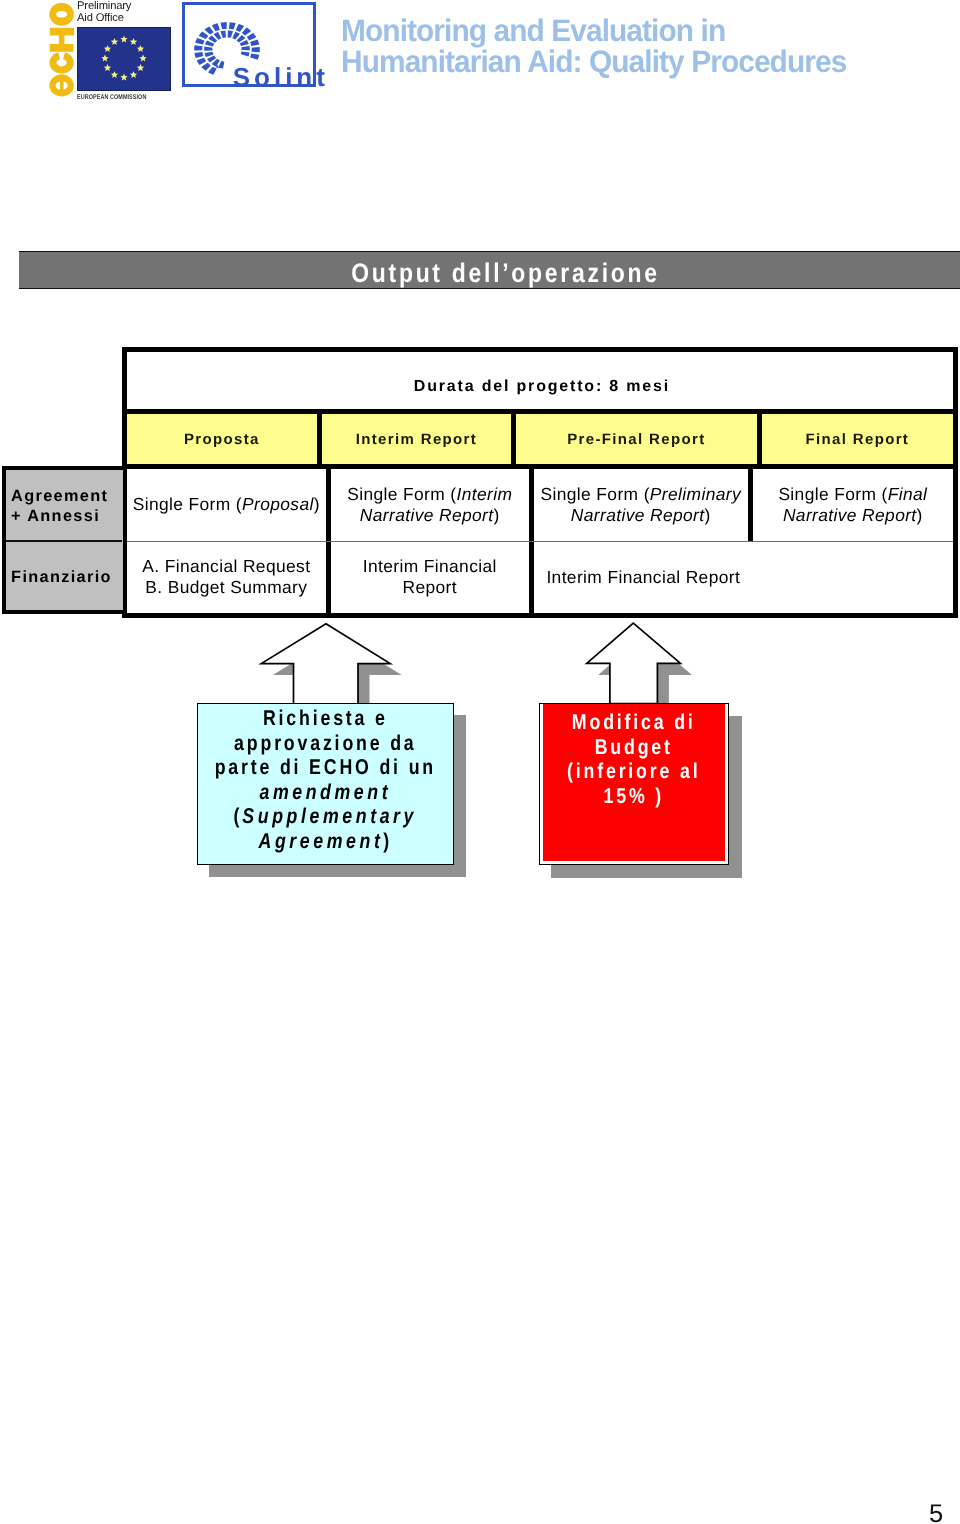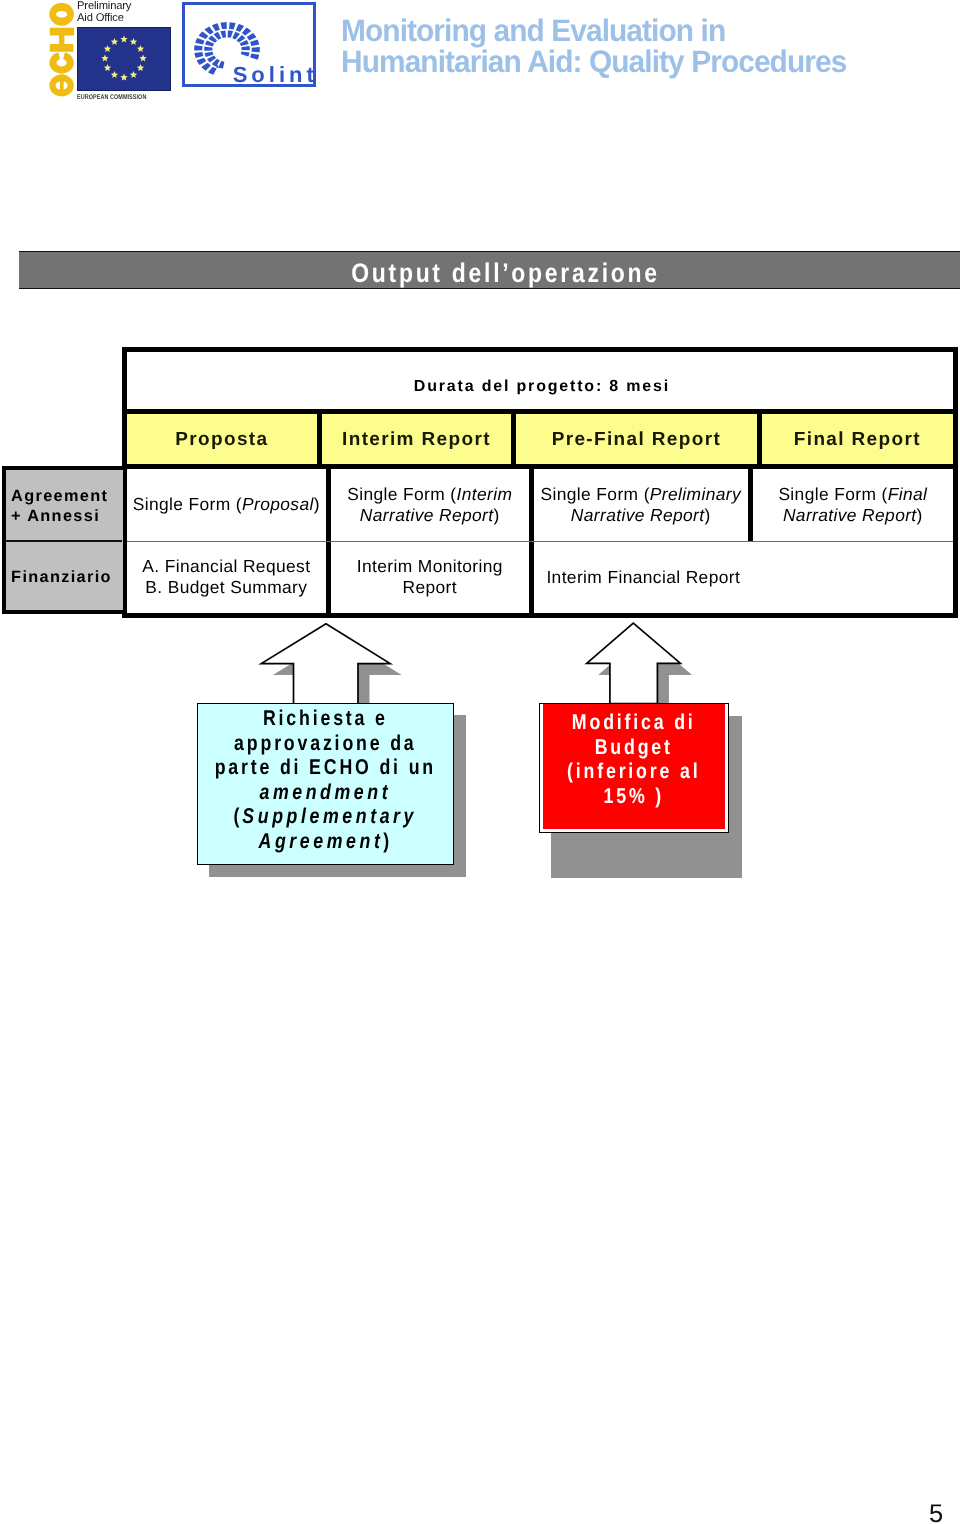--- a/index.html
+++ b/index.html
@@ -20,35 +20,35 @@
       font-family:"Liberation Sans",sans-serif;letter-spacing:-0.15px;}
   #eu-flag{position:absolute;left:33.4px;top:27px;width:94px;height:63.5px;
       background:#23338C;border:0.8px solid #11205E;box-sizing:border-box;}
   #eu-flag svg{display:block;width:100%;height:100%;}
   #echo-caption{position:absolute;left:33.4px;top:93.3px;font-size:6.2px;letter-spacing:0.08px;color:#3A3A3A;font-family:"Liberation Sans",sans-serif;transform:scale(0.88,1.1);transform-origin:left top;font-weight:700;white-space:nowrap;}
 
   
   #solint-logo{left:182px;top:2.3px;width:134px;height:84.3px;border:3.1px solid #2F55C8;box-sizing:border-box;background:#fff;}
   #solint-mark{position:absolute;left:-3.1px;top:-3.1px;width:134px;height:84.3px;}
   #solint-mark svg{display:block;width:134px;height:84.3px;overflow:visible;}
-  #solint-word{position:absolute;left:47.7px;top:58.7px;font-size:22px;font-weight:bold;letter-spacing:4.0px;color:#2F55C8;font-family:"Liberation Sans",sans-serif;line-height:1;}
+  #solint-word{position:absolute;left:47.7px;top:58.7px;font-size:26px;font-weight:bold;letter-spacing:4.0px;color:#2F55C8;font-family:"Liberation Sans",sans-serif;line-height:1;}
 
   
   #banner{left:19px;top:251px;width:951px;height:38px;background:#737373;border-top:1.6px solid #111;border-bottom:1.6px solid #111;box-sizing:border-box;display:flex;align-items:center;justify-content:center;padding-top:6px;padding-left:21px;}
   #banner span{color:#fff;font-weight:bold;font-size:27px;letter-spacing:3.2px;transform:scaleX(0.85);font-family:"Liberation Sans",sans-serif;}
 
   
   #matrix{left:121.7px;top:346.7px;width:836.5px;height:271.3px;}
   .tbl-outer{position:absolute;inset:0;border:5.2px solid #000;box-sizing:border-box;}
   .span-row{position:absolute;left:0;top:0;width:836.5px;height:73px;display:flex;align-items:center;justify-content:center;padding-top:8px;padding-left:4px;box-sizing:border-box;}
   .span-row span{font-weight:bold;font-size:16px;letter-spacing:1.82px;color:#000;font-family:"Liberation Sans",sans-serif;}
   .hdr-row{position:absolute;left:5.2px;top:62.3px;width:826.1px;height:60.5px;border-top:5.2px solid #000;border-bottom:5.2px solid #000;box-sizing:border-box;display:flex;}
   .hdr-cell{background:#FDFD8D;display:flex;align-items:center;justify-content:center;border-right:5.2px solid #000;box-sizing:border-box;padding-top:1px;}
   .hdr-cell:last-child{border-right:none;}
-  .hdr-cell span{font-weight:bold;font-size:19px;letter-spacing:1.35px;color:#1a1a08;font-family:"Liberation Sans",sans-serif;}
+  .hdr-cell span{font-weight:bold;font-size:15px;letter-spacing:1.35px;color:#1a1a08;font-family:"Liberation Sans",sans-serif;}
   .body-row{position:absolute;left:5.2px;width:826.1px;display:flex;}
   .body-cell{display:flex;align-items:center;justify-content:center;text-align:center;border-right:5.2px solid #000;box-sizing:border-box;font-size:17.4px;color:#000;line-height:21.5px;letter-spacing:0.38px;font-family:"Liberation Sans",sans-serif;}
   .body-cell:last-child{border-right:none;}
   .row-sep{position:absolute;left:5.2px;top:194.1px;width:826.1px;height:1.4px;background:#6b6b6b;}
 
   
   #labels{left:1.6px;top:466.3px;width:125.3px;height:147.9px;border:4.3px solid #000;box-sizing:border-box;background:#C0C0C0;}
   .lbl-cell{position:absolute;left:0;width:116.7px;display:flex;align-items:center;}
   .lbl-cell span{font-weight:bold;font-size:16.3px;letter-spacing:1.35px;color:#000;padding-left:5.5px;padding-top:2px;font-family:"Liberation Sans",sans-serif;line-height:20px;}
   .lbl-sep{position:absolute;left:0;width:116.7px;height:2.1px;background:#111;}
@@ -192,21 +192,21 @@
     <div class="body-cell" style="width:200.2px">
       <span><span>Single Form (</span><i>Final</i><br><i>Narrative Report</i><span>)</span></span>
     </div>
   </div>
   <div class="row-sep"></div>
   <div class="body-row" style="top:195.5px;height:70.6px">
     <div class="body-cell" style="width:203.9px">
       <span><span>A. Financial Request</span><br><span>B. Budget Summary</span></span>
     </div>
     <div class="body-cell" style="width:203px">
-      <span><span>Interim Monitoring</span><br><span>Report</span></span>
+      <span><span>Interim Financial</span><br><span>Report</span></span>
     </div>
     <div class="body-cell" style="width:219px">
       <span>Interim Financial Report</span>
     </div>
   </div>
 </div>
 
 <div class="abs" id="labels">
   <div class="lbl-cell" style="top:0;height:69.3px">
     <span>Agreement + Annessi</span>
@@ -232,21 +232,21 @@
     <span>Richiesta e</span><br>
     <span>approvazione da</span><br>
     <span>parte di ECHO di un</span><br>
     <i>amendment</i><br>
     <span>(</span><i>Supplementary</i><br>
     <i>Agreement</i><span>)</span>
   </div>
 </div>
 
 <div class="abs shadow" id="callout2-shadow" style="left:551px;top:716px;width:190.5px;height:162px"></div>
-<div class="abs callout" id="callout2" style="left:539.2px;top:703px;width:189.5px;height:130px;background:#fff;color:#fff;padding-top:6px;border-width:1.2px;">
+<div class="abs callout" id="callout2" style="left:539.2px;top:703px;width:189.5px;height:162px;background:#fff;color:#fff;padding-top:6px;border-width:1.2px;">
   <div class="abs" style="left:2.6px;top:0px;right:2.8px;bottom:2.6px;background:#FF0000;"></div>
   <div class="txt">
     <span>Modifica di</span><br>
     <span>Budget</span><br>
     <span>(inferiore al</span><br>
     <span>15% )</span>
   </div>
 </div>
 
 <div class="abs" id="footer-page">5</div>

